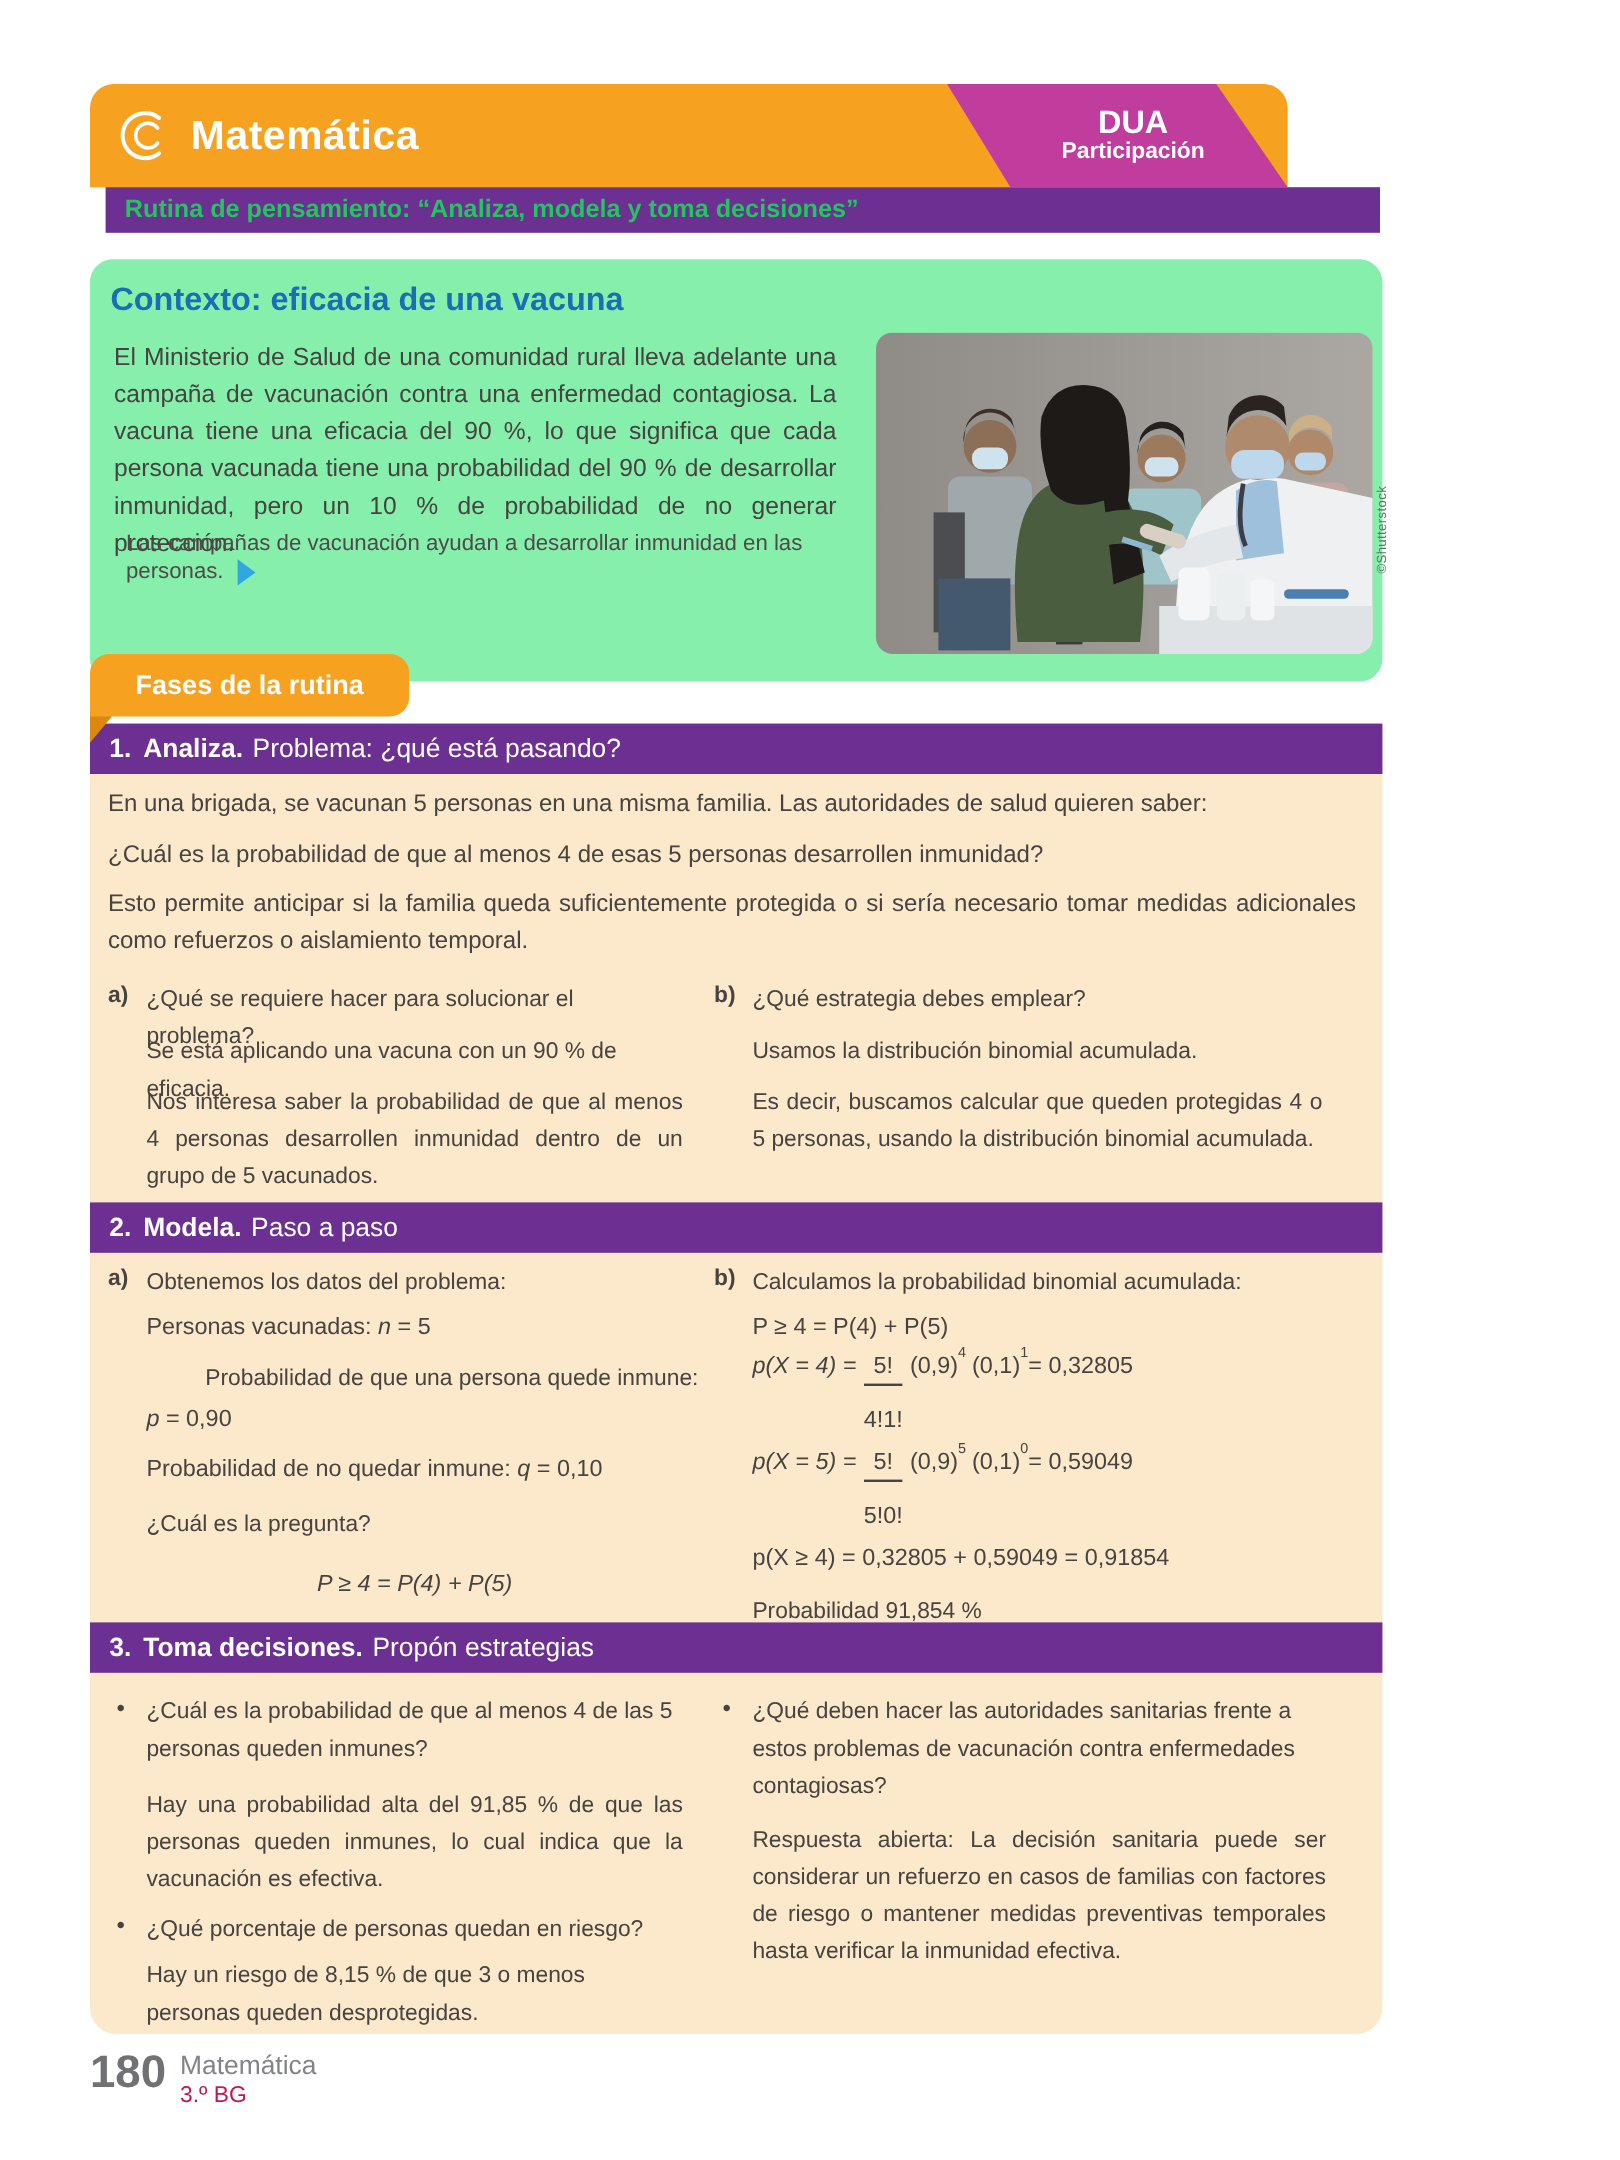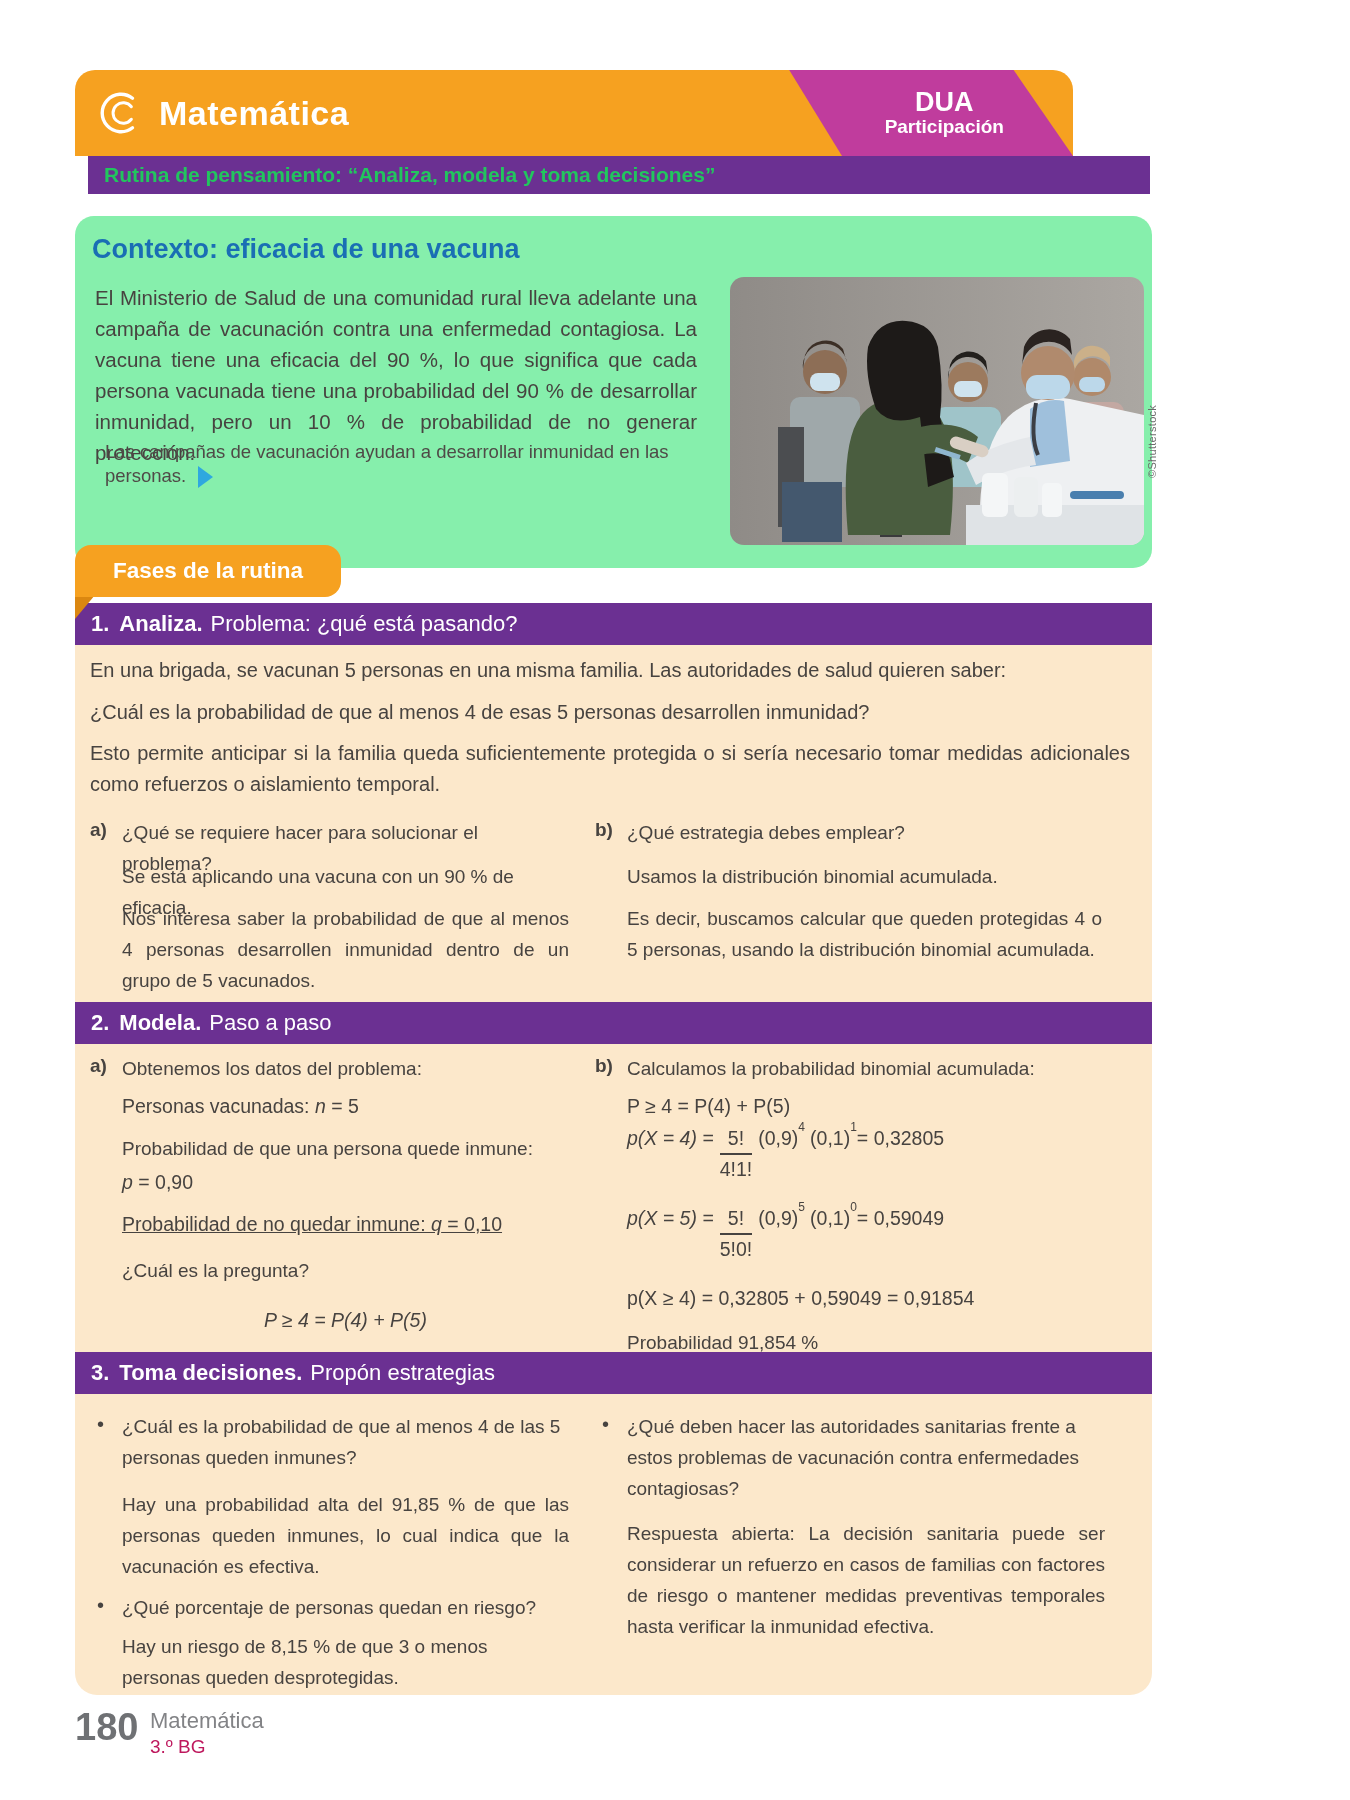--- a/index.html
+++ b/index.html
@@ -53,21 +53,21 @@
   .col{font-size:19px;line-height:31px;}
   .just{text-align:justify;}
   .lbl{position:absolute;font-size:19px;font-weight:bold;color:#474340;}
   .dot{position:absolute;font-size:20px;color:#474340;}
   
   .math{position:absolute;font-size:19.5px;color:#474340;}
   .ital{font-style:italic;}
   .mrow{display:flex;align-items:flex-start;}
   .frac{display:inline-block;text-align:center;margin:0 6px;font-size:19.5px;}
   .frac .top{display:block;border-bottom:2px solid #474340;padding:0 7px 3px;}
-  .frac .bot{display:block;padding-top:3px;}
+  .frac .bot{display:block;padding-top:17px;}
   sup{font-size:12px;vertical-align:super;line-height:0;}
   
   .pagenum{left:75px;top:1706px;font-size:38px;font-weight:bold;color:#6F7174;}
   .foot-sub{left:150px;top:1708px;font-size:22px;color:#828386;}
   .foot-grade{left:150px;top:1736px;font-size:19px;color:#be185d;text-align:right;}
 </style>
 </head>
 <body>
 
 <div class="abs banner">
@@ -182,25 +182,25 @@
     <span class="bnum">2.</span>
     <span class="bword">Modela.</span>
     <span class="brest">Paso a paso</span>
   </div>
 
   <div class="lbl" style="left:15px;top:452px;">a)</div>
   <div class="para col" style="left:47px;top:450px;width:460px;">Obtenemos los datos del problema:</div>
   <div class="math" style="left:47px;top:492px;">
     <span>Personas vacunadas: </span><span class="ital">n</span><span> = 5</span>
   </div>
-  <div class="para col" style="left:47px;top:530px;width:460px;">Probabilidad de que una persona quede inmune:</div>
+  <div class="para col" style="left:47px;top:530px;width:460px;text-align:right;">Probabilidad de que una persona quede inmune:</div>
   <div class="math" style="left:47px;top:568px;">
     <span class="ital">p</span><span> = 0,90</span>
   </div>
-  <div class="math" style="left:47px;top:610px;text-decoration:underline;">
+  <div class="math" style="left:47px;top:610px;">
     <span>Probabilidad de no quedar inmune: </span><span class="ital">q</span><span> = 0,10</span>
   </div>
   <div class="para col" style="left:47px;top:652px;width:460px;">¿Cuál es la pregunta?</div>
   <div class="math ital" style="left:47px;top:706px;width:447px;text-align:center;">P ≥ 4 = P(4) + P(5)</div>
 
   <div class="lbl" style="left:520px;top:452px;">b)</div>
   <div class="para col" style="left:552px;top:450px;width:480px;">Calculamos la probabilidad binomial acumulada:</div>
   <div class="math" style="left:552px;top:492px;">P ≥ 4 = P(4) + P(5)</div>
 
   <div class="math mrow" style="left:552px;top:524px;height:64px;">

